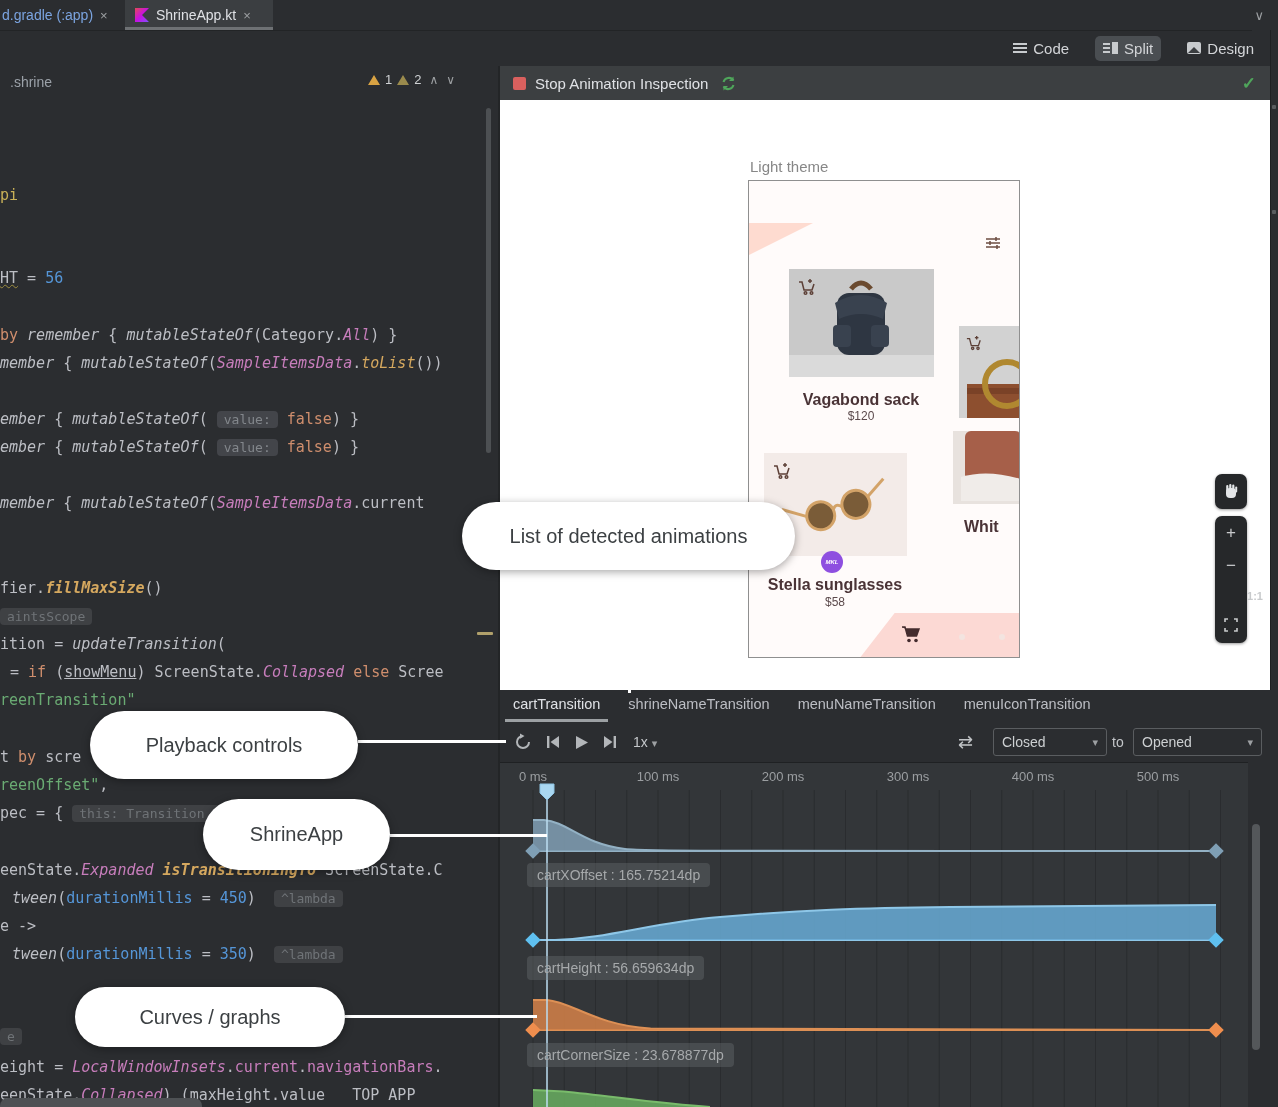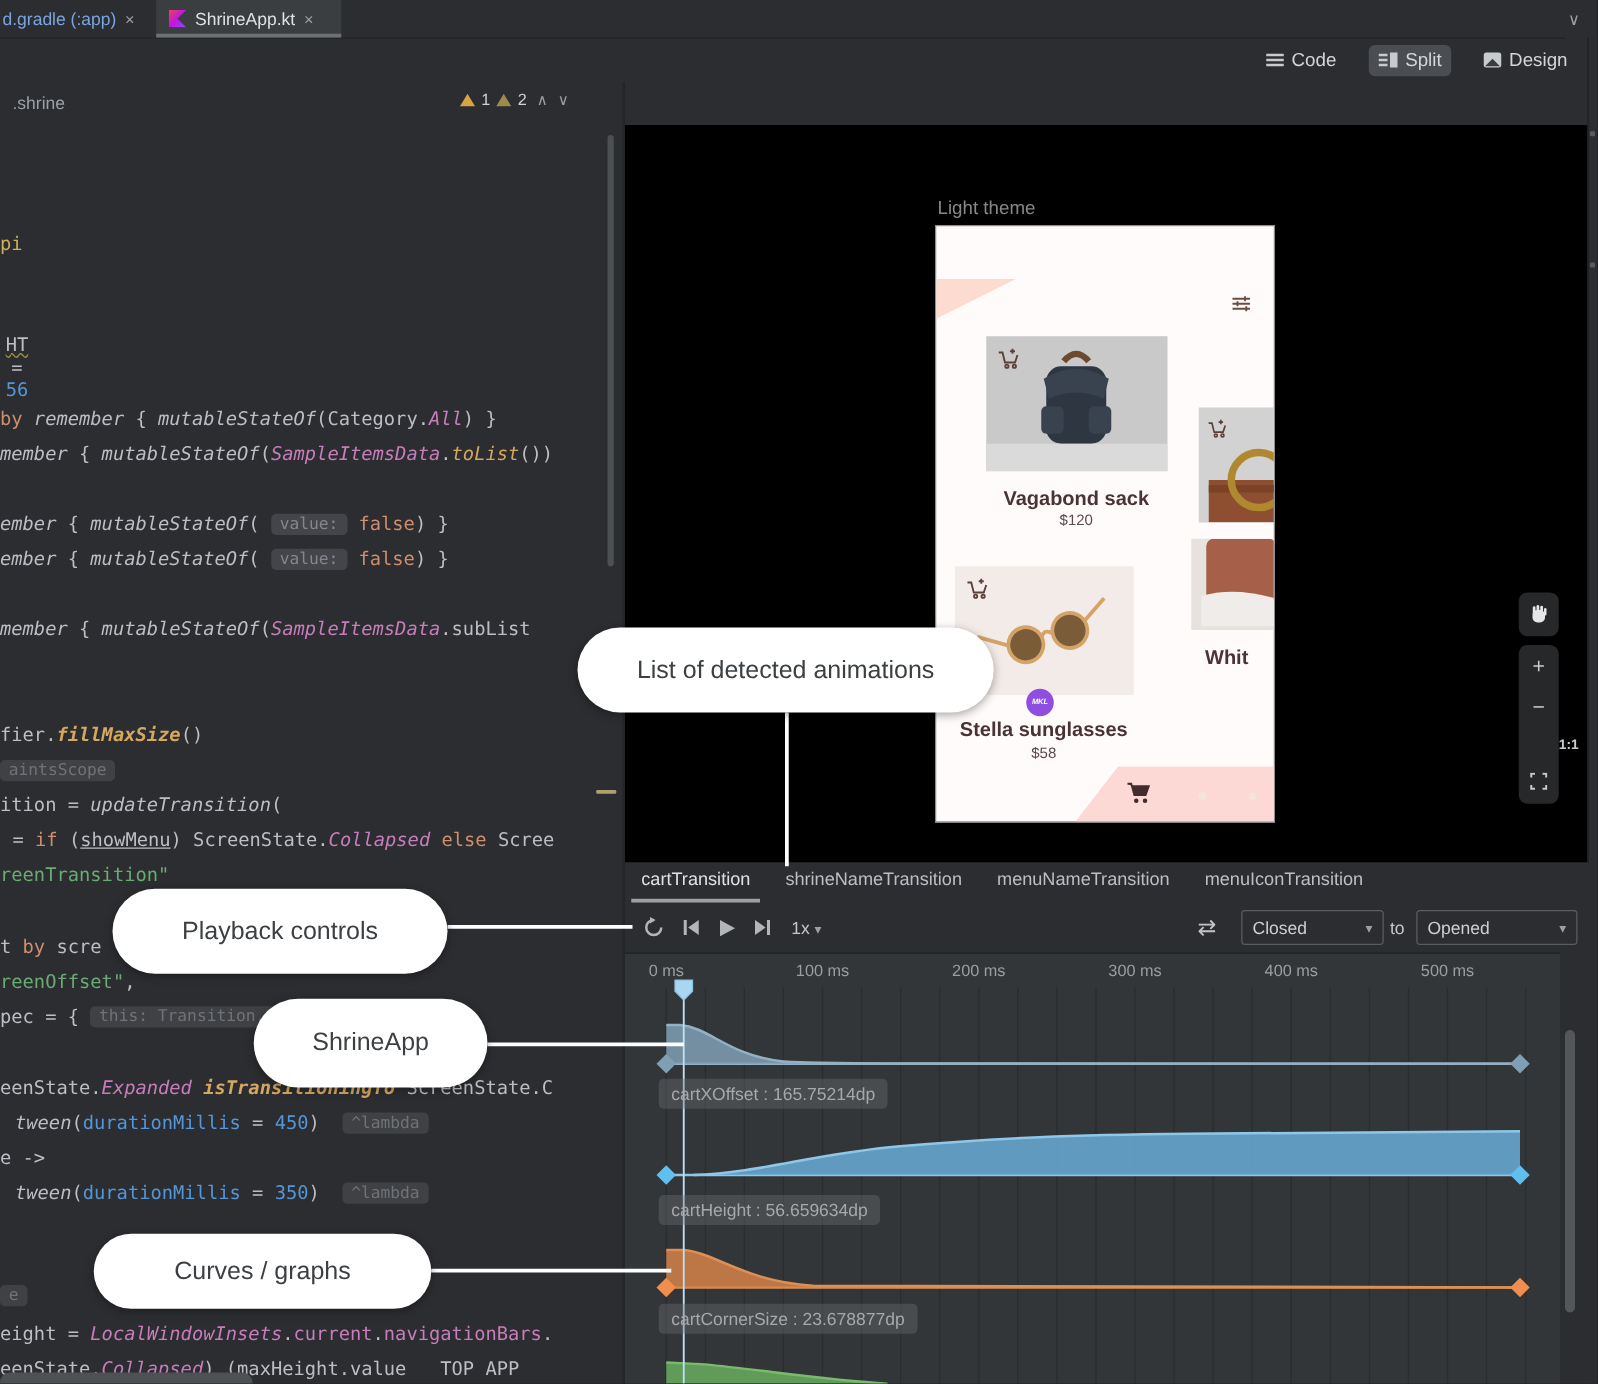--- a/index.html
+++ b/index.html
@@ -59,21 +59,21 @@
 
   
   #stopbar{left:500px;top:66px;width:778px;height:34px;background:#3c3f41;border-bottom:1px solid #1e2022;
            display:flex;align-items:center;}
   #stopsq{width:13px;height:13px;background:#d9605e;border-radius:2px;margin-left:13px;}
   #stoplabel{margin-left:9px;font-size:15px;color:#dfe1e5;cursor:pointer;}
   #refresh{margin-left:12px;cursor:pointer;display:flex;}
   #buildcheck{position:absolute;right:22px;color:#4fa55b;font-size:17px;font-weight:bold;}
 
   
-  #preview{left:500px;top:100px;width:770px;height:590px;background:#000000;overflow:hidden;}
+  #preview{left:500px;top:100px;width:770px;height:590px;background:#ffffff;overflow:hidden;}
   #theme-label{position:absolute;left:250px;top:58px;font-size:15px;color:#878787;}
   #phone{position:absolute;left:248px;top:80px;width:272px;height:478px;background:#fffbfa;
          border:1px solid #8f8f8f;box-sizing:border-box;overflow:hidden;}
   #appbar{position:absolute;left:0;top:0;width:272px;height:42px;background:#fedbd0;display:flex;align-items:center;}
   #appbar-notch{position:absolute;left:0;top:42px;width:64px;height:32px;background:#fedbd0;
                 clip-path:polygon(0 0,100% 0,0 100%);}
   .bars2{margin-left:15px;width:15px;}
   .bars2 i{display:block;height:2px;background:#442c2e;margin:3px 0;}
   #brand{margin-left:8px;font-size:13px;font-weight:bold;letter-spacing:1.5px;color:#3a2a2b;}
   .prod-img{position:absolute;overflow:hidden;}
@@ -183,26 +183,26 @@
   <div id="warnbox">
     <span class="tri y"></span>
     <span>1</span>
     <span class="tri o"></span>
     <span>2</span>
     <span class="chev">∧</span>
     <span class="chev">∨</span>
   </div>
   <div id="code">
       <div class="code-line" style="top: 86px; left: 0px;"><span class="c-ann">pi</span></div>
-      <div class="code-line" style="top: 169px; left: 0px; flex-direction: column;"><span class="c-wrn">HT</span><span class="c-def"> = </span><span class="c-num">56</span></div>
+      <div class="code-line" style="top: 169px; left: 0px;"><span class="c-wrn">HT</span><span class="c-def"> = </span><span class="c-num">56</span></div>
       <div class="code-line" style="top: 226px; left: 0px;"><span class="c-kw">by </span><span class="c-fni">remember</span><span class="c-def"> { </span><span class="c-fni">mutableStateOf</span><span class="c-def">(Category.</span><span class="c-pur">All</span><span class="c-def">) }</span></div>
       <div class="code-line" style="top: 254px; left: 0px;"><span class="c-fni">member</span><span class="c-def"> { </span><span class="c-fni">mutableStateOf</span><span class="c-def">(</span><span class="c-pur">SampleItemsData</span><span class="c-def">.</span><span class="c-yfn">toList</span><span class="c-def">())</span></div>
       <div class="code-line" style="top: 310px; left: 0px;"><span class="c-fni">ember</span><span class="c-def"> { </span><span class="c-fni">mutableStateOf</span><span class="c-def">( </span><span class="c-chip">value:</span><span class="c-def"> </span><span class="c-kw">false</span><span class="c-def">) }</span></div>
       <div class="code-line" style="top: 338px; left: 0px;"><span class="c-fni">ember</span><span class="c-def"> { </span><span class="c-fni">mutableStateOf</span><span class="c-def">( </span><span class="c-chip">value:</span><span class="c-def"> </span><span class="c-kw">false</span><span class="c-def">) }</span></div>
-      <div class="code-line" style="top: 394px; left: 0px;"><span class="c-fni">member</span><span class="c-def"> { </span><span class="c-fni">mutableStateOf</span><span class="c-def">(</span><span class="c-pur">SampleItemsData</span><span class="c-def">.subList</span></div>
+      <div class="code-line" style="top: 394px; left: 0px;"><span class="c-fni">member</span><span class="c-def"> { </span><span class="c-fni">mutableStateOf</span><span class="c-def">(</span><span class="c-pur">SampleItemsData</span><span class="c-def">.current</span></div>
       <div class="code-line" style="top: 479px; left: 0px;"><span class="c-def">fier.</span><span class="c-yfnb">fillMaxSize</span><span class="c-def">()</span></div>
       <div class="code-line" style="top: 507px; left: 0px;"><span class="c-chip2">aintsScope</span></div>
       <div class="code-line" style="top: 535px; left: 0px;"><span class="c-def">ition = </span><span class="c-fni">updateTransition</span><span class="c-def">(</span></div>
       <div class="code-line" style="top: 563px; left: 10px;"><span class="c-def">= </span><span class="c-kw">if</span><span class="c-def"> (</span><span class="c-ul">showMenu</span><span class="c-def">) ScreenState.</span><span class="c-pur">Collapsed</span><span class="c-def"> </span><span class="c-kw">else</span><span class="c-def"> Scree</span></div>
       <div class="code-line" style="top: 591px; left: 0px;"><span class="c-str">reenTransition"</span></div>
       <div class="code-line" style="top: 648px; left: 0px;"><span class="c-def">t </span><span class="c-kw">by</span><span class="c-def"> scre</span></div>
       <div class="code-line" style="top: 676px; left: 0px;"><span class="c-str">reenOffset"</span><span class="c-def">,</span></div>
       <div class="code-line" style="top: 704px; left: 0px;"><span class="c-def">pec = { </span><span class="c-chip2">this: Transition.S</span></div>
       <div class="code-line" style="top: 761px; left: 0px;"><span class="c-def">eenState.</span><span class="c-pur">Expanded</span><span class="c-def"> </span><span class="c-yfnb">isTransitioningTo</span><span class="c-def"> ScreenState.C</span></div>
       <div class="code-line" style="top: 789px; left: 12px;"><span class="c-fni">tween</span><span class="c-def">(</span><span class="c-num">durationMillis</span><span class="c-def"> = </span><span class="c-num">450</span><span class="c-def">)  </span><span class="c-chip2">^lambda</span></div>
@@ -210,20 +210,35 @@
       <div class="code-line" style="top: 845px; left: 12px;"><span class="c-fni">tween</span><span class="c-def">(</span><span class="c-num">durationMillis</span><span class="c-def"> = </span><span class="c-num">350</span><span class="c-def">)  </span><span class="c-chip2">^lambda</span></div>
       <div class="code-line" style="top: 927px; left: 0px;"><span class="c-chip2">e</span></div>
       <div class="code-line" style="top: 958px; left: 0px;"><span class="c-def">eight = </span><span class="c-puri">LocalWindowInsets</span><span class="c-def">.</span><span class="c-purr">current</span><span class="c-def">.</span><span class="c-purr">navigationBars</span><span class="c-def">.</span></div>
       <div class="code-line" style="top: 986px; left: 0px;"><span class="c-def">eenState.</span><span class="c-pur">Collapsed</span><span class="c-def">) (maxHeight.value   TOP APP</span></div>
     </div>
   <div id="ed-scroll" class="abs"></div>
   <div id="folddash" class="abs"></div>
   <div id="bottom-pop" class="abs"></div>
   <div id="vdivider" class="abs"></div>
 
+  <div id="stopbar" class="abs">
+    <div id="stopsq"></div>
+    <span id="stoplabel">Stop Animation Inspection</span>
+    <span id="refresh">
+      <svg width="17" height="17" viewBox="0 0 17 17">
+          <g stroke="#4fa55b" stroke-width="2" fill="none">
+        <path d="M13.5,5.5 A5.5,5.5 0 0 0 3.5,7"></path>
+            <path d="M3.5,11.5 A5.5,5.5 0 0 0 13.5,10"></path>
+          </g>
+        <path d="M13.5,1.5 L13.5,6 L9,6 Z" fill="#4fa55b"></path>
+          <path d="M3.5,15.5 L3.5,11 L8,11 Z" fill="#4fa55b"></path>
+      </svg>
+    </span>
+    <span id="buildcheck">✓</span>
+  </div>
 
   <div id="preview" class="abs">
     <div id="theme-label">Light theme</div>
     <div id="phone">
       <div id="appbar-notch"></div>
       <svg width="16" height="16" viewBox="0 0 16 16" style="position:absolute;right:18px;top:54px">
         <g stroke="#6d4c41" stroke-width="1.5">
             <line x1="1" y1="4" x2="15" y2="4"></line>
             <line x1="1" y1="8" x2="15" y2="8"></line>
             <line x1="1" y1="12" x2="15" y2="12"></line>

